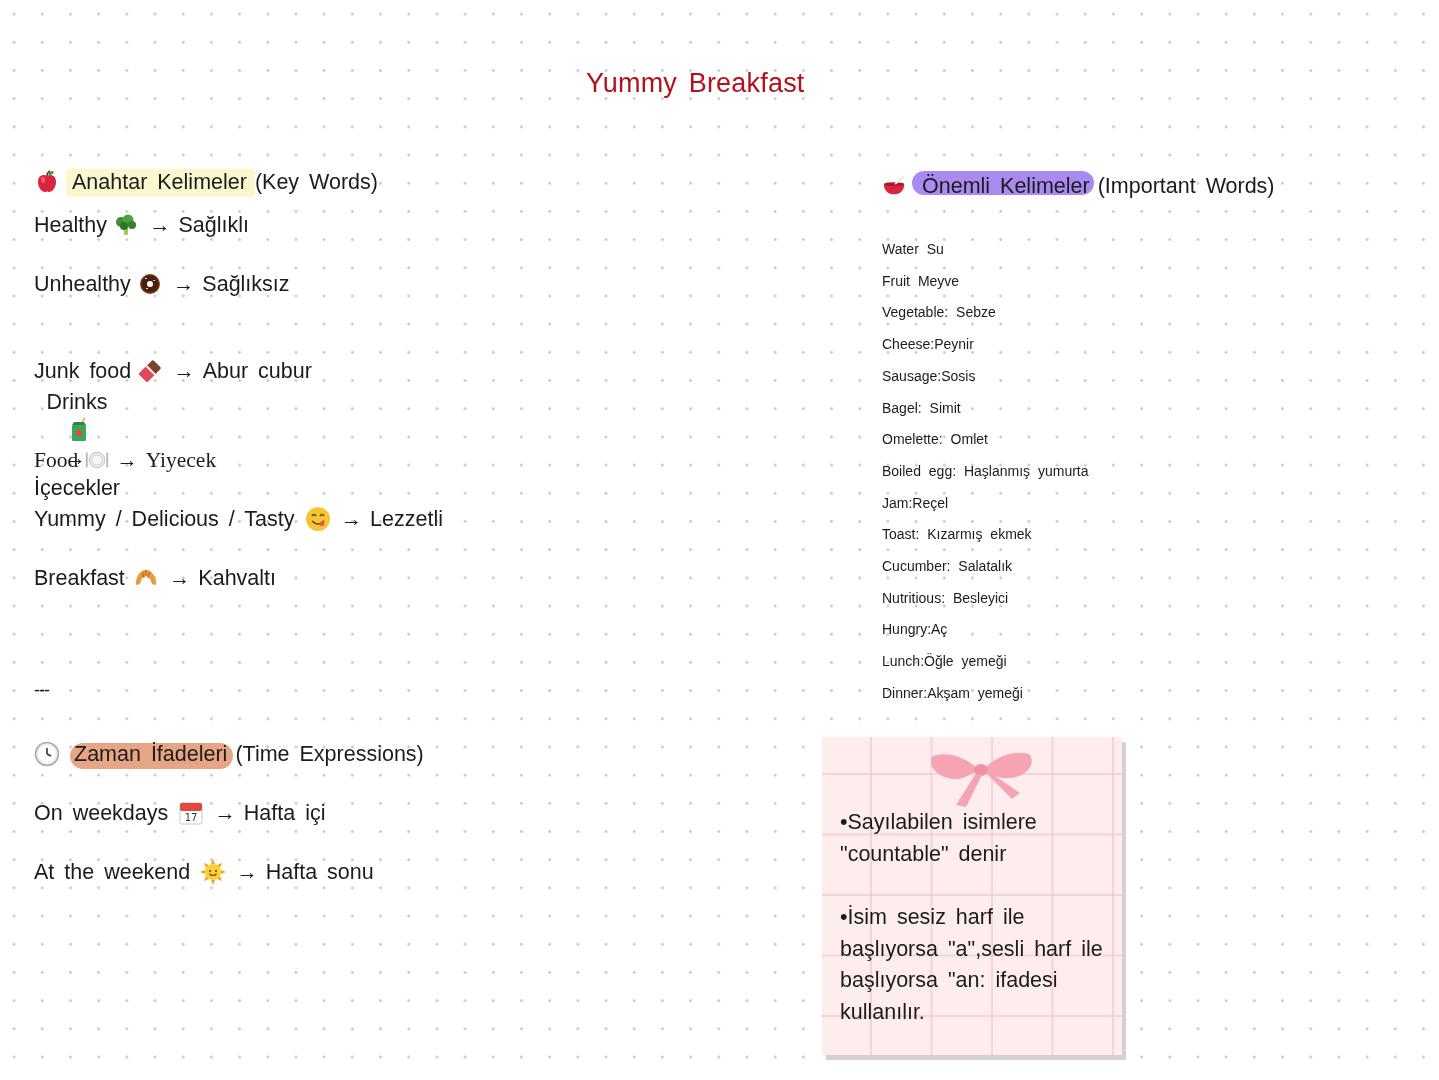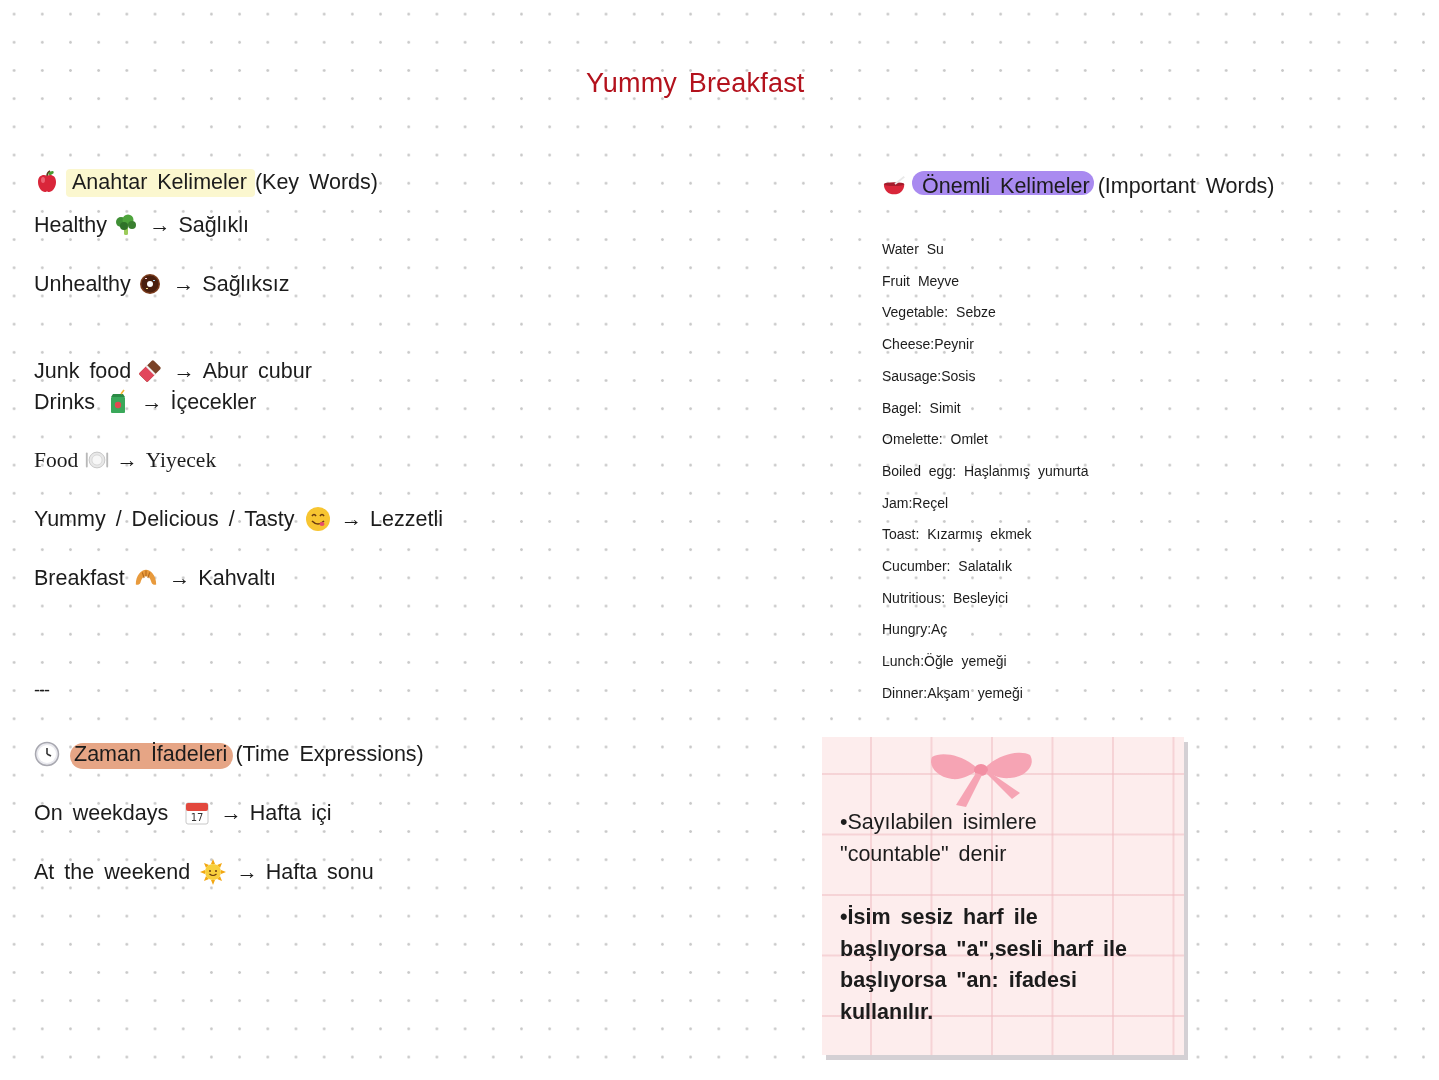--- a/index.html
+++ b/index.html
@@ -24,21 +24,21 @@
   }
   .hl-yellow::before { left: -6px; right: -8px; top: 2px; bottom: 0px; background: #fbf7cf; border-radius: 4px; }
   .hl-purple::before { left: -10px; right: -4px; top: 0px; bottom: 6px; background: #a98af0; border-radius: 14px; }
   .hl-orange::before { left: -4px; right: -6px; top: 4px; bottom: 0px; background: #e6a585; border-radius: 14px; }
 
   .left-list { left: 34px; }
   .right-list { left: 882px; top: 234px; font-size: 14px; line-height: 31.7px; }
   .right-list .item { word-spacing: 4px; }
 
   .note {
-    position: absolute; left: 822px; top: 737px; width: 362px; height: 318px;
+    position: absolute; left: 822px; top: 737px; width: 300px; height: 318px;
     background-color: #fdeded;
     background-image:
       linear-gradient(to right, rgba(240,190,195,0.55) 1.5px, transparent 1.5px),
       linear-gradient(to bottom, rgba(240,190,195,0.55) 1.5px, transparent 1.5px);
     background-size: 60.5px 60.5px;
     background-position: 48px 36px;
     box-shadow: 4px 5px 0 #d4d0d4;
   }
   .bow { position: absolute; left: 104px; top: 10px; width: 112px; height: 62px; }
   .note-text { position: absolute; left: 18px; font-size: 21.5px; line-height: 31.6px; word-spacing: 4px; white-space: pre-line; }
@@ -103,21 +103,21 @@
           <rect x="7" y="3" width="12" height="20" rx="1.5" fill="#7b4328"></rect>
           <rect x="7" y="12" width="12" height="11" rx="1" fill="#e2475c"></rect>
           <rect x="7" y="11" width="12" height="2" fill="#f1f1f1"></rect>
         </g>
       </svg>
   </span>
   <span class="arrow">→</span>
   <span>Abur cubur</span>
 </div>
 
-<div class="abs line left-list" style="top:387px;">
+<div class="abs line left-list" style="top:387px;flex-direction:column;">
   <span>Drinks</span>
   <span class="icon-box" style="margin-left:10px;">
     <svg width="24" height="26" viewBox="0 0 24 26">
         <rect x="5" y="8" width="14" height="16" rx="1" fill="#3aa85a"></rect>
         <polygon points="5,8 19,8 17,5 7,5" fill="#2a8a45"></polygon>
         <circle cx="12" cy="16" r="3.2" fill="#e4474f"></circle>
         <line x1="15" y1="5" x2="18" y2="1" stroke="#f2b42f" stroke-width="1.5"></line>
       </svg>
   </span>
   <span class="arrow">→</span>
@@ -175,21 +175,21 @@
         <line x1="13" y1="13" x2="13" y2="7" stroke="#333" stroke-width="1.6"></line>
         <line x1="13" y1="13" x2="17" y2="15" stroke="#333" stroke-width="1.6"></line>
       </svg>
   </span>
   <span class="hl hl-orange" style="margin-left:8px;text-align:right;">Zaman İfadeleri</span>
   <span style="margin-left:8px;">(Time Expressions)</span>
 </div>
 
 <div class="abs line left-list" style="top:798px;">
   <span>On weekdays</span>
-  <span class="icon-box" style="margin-left:16px;">
+  <span class="icon-box" style="margin-left:10px;">
     <svg width="26" height="26" viewBox="0 0 26 26">
         <rect x="2" y="3" width="22" height="21" rx="2" fill="#fff" stroke="#c8c8c8"></rect>
         <rect x="2" y="3" width="22" height="8" rx="2" fill="#e2483d"></rect>
         <text x="13" y="21" font-size="10" text-anchor="middle" fill="#333" font-family="DejaVu Sans, sans-serif">17</text>
       </svg>
   </span>
   <span class="arrow">→</span>
   <span>Hafta içi</span>
 </div>
 
@@ -250,17 +250,17 @@
 <div class="note">
   <svg class="bow" viewBox="0 0 112 62">
     <path d="M52 22 C38 8, 16 4, 6 10 C2 18, 10 30, 26 32 C36 33, 46 28, 52 22 Z" fill="#f6a4b4"></path>
     <path d="M58 22 C70 8, 94 2, 104 8 C110 18, 100 30, 84 31 C74 32, 64 28, 58 22 Z" fill="#f6a4b4"></path>
     <ellipse cx="55" cy="23" rx="7" ry="6" fill="#f28fa3"></ellipse>
     <path d="M50 26 L30 58 L40 60 L56 28 Z" fill="#f6a4b4"></path>
     <path d="M60 26 L86 52 L94 46 L62 24 Z" fill="#f6a4b4"></path>
   </svg>
   <div class="note-text" style="top:70px;">•Sayılabilen isimlere
 "countable" denir</div>
-  <div class="note-text" style="top:165px;font-weight:bold;">•İsim sesiz harf ile
+  <div class="note-text" style="top:165px;">•İsim sesiz harf ile
 başlıyorsa "a",sesli harf ile
 başlıyorsa "an: ifadesi
 kullanılır.</div>
 </div>
 
 </body></html>

